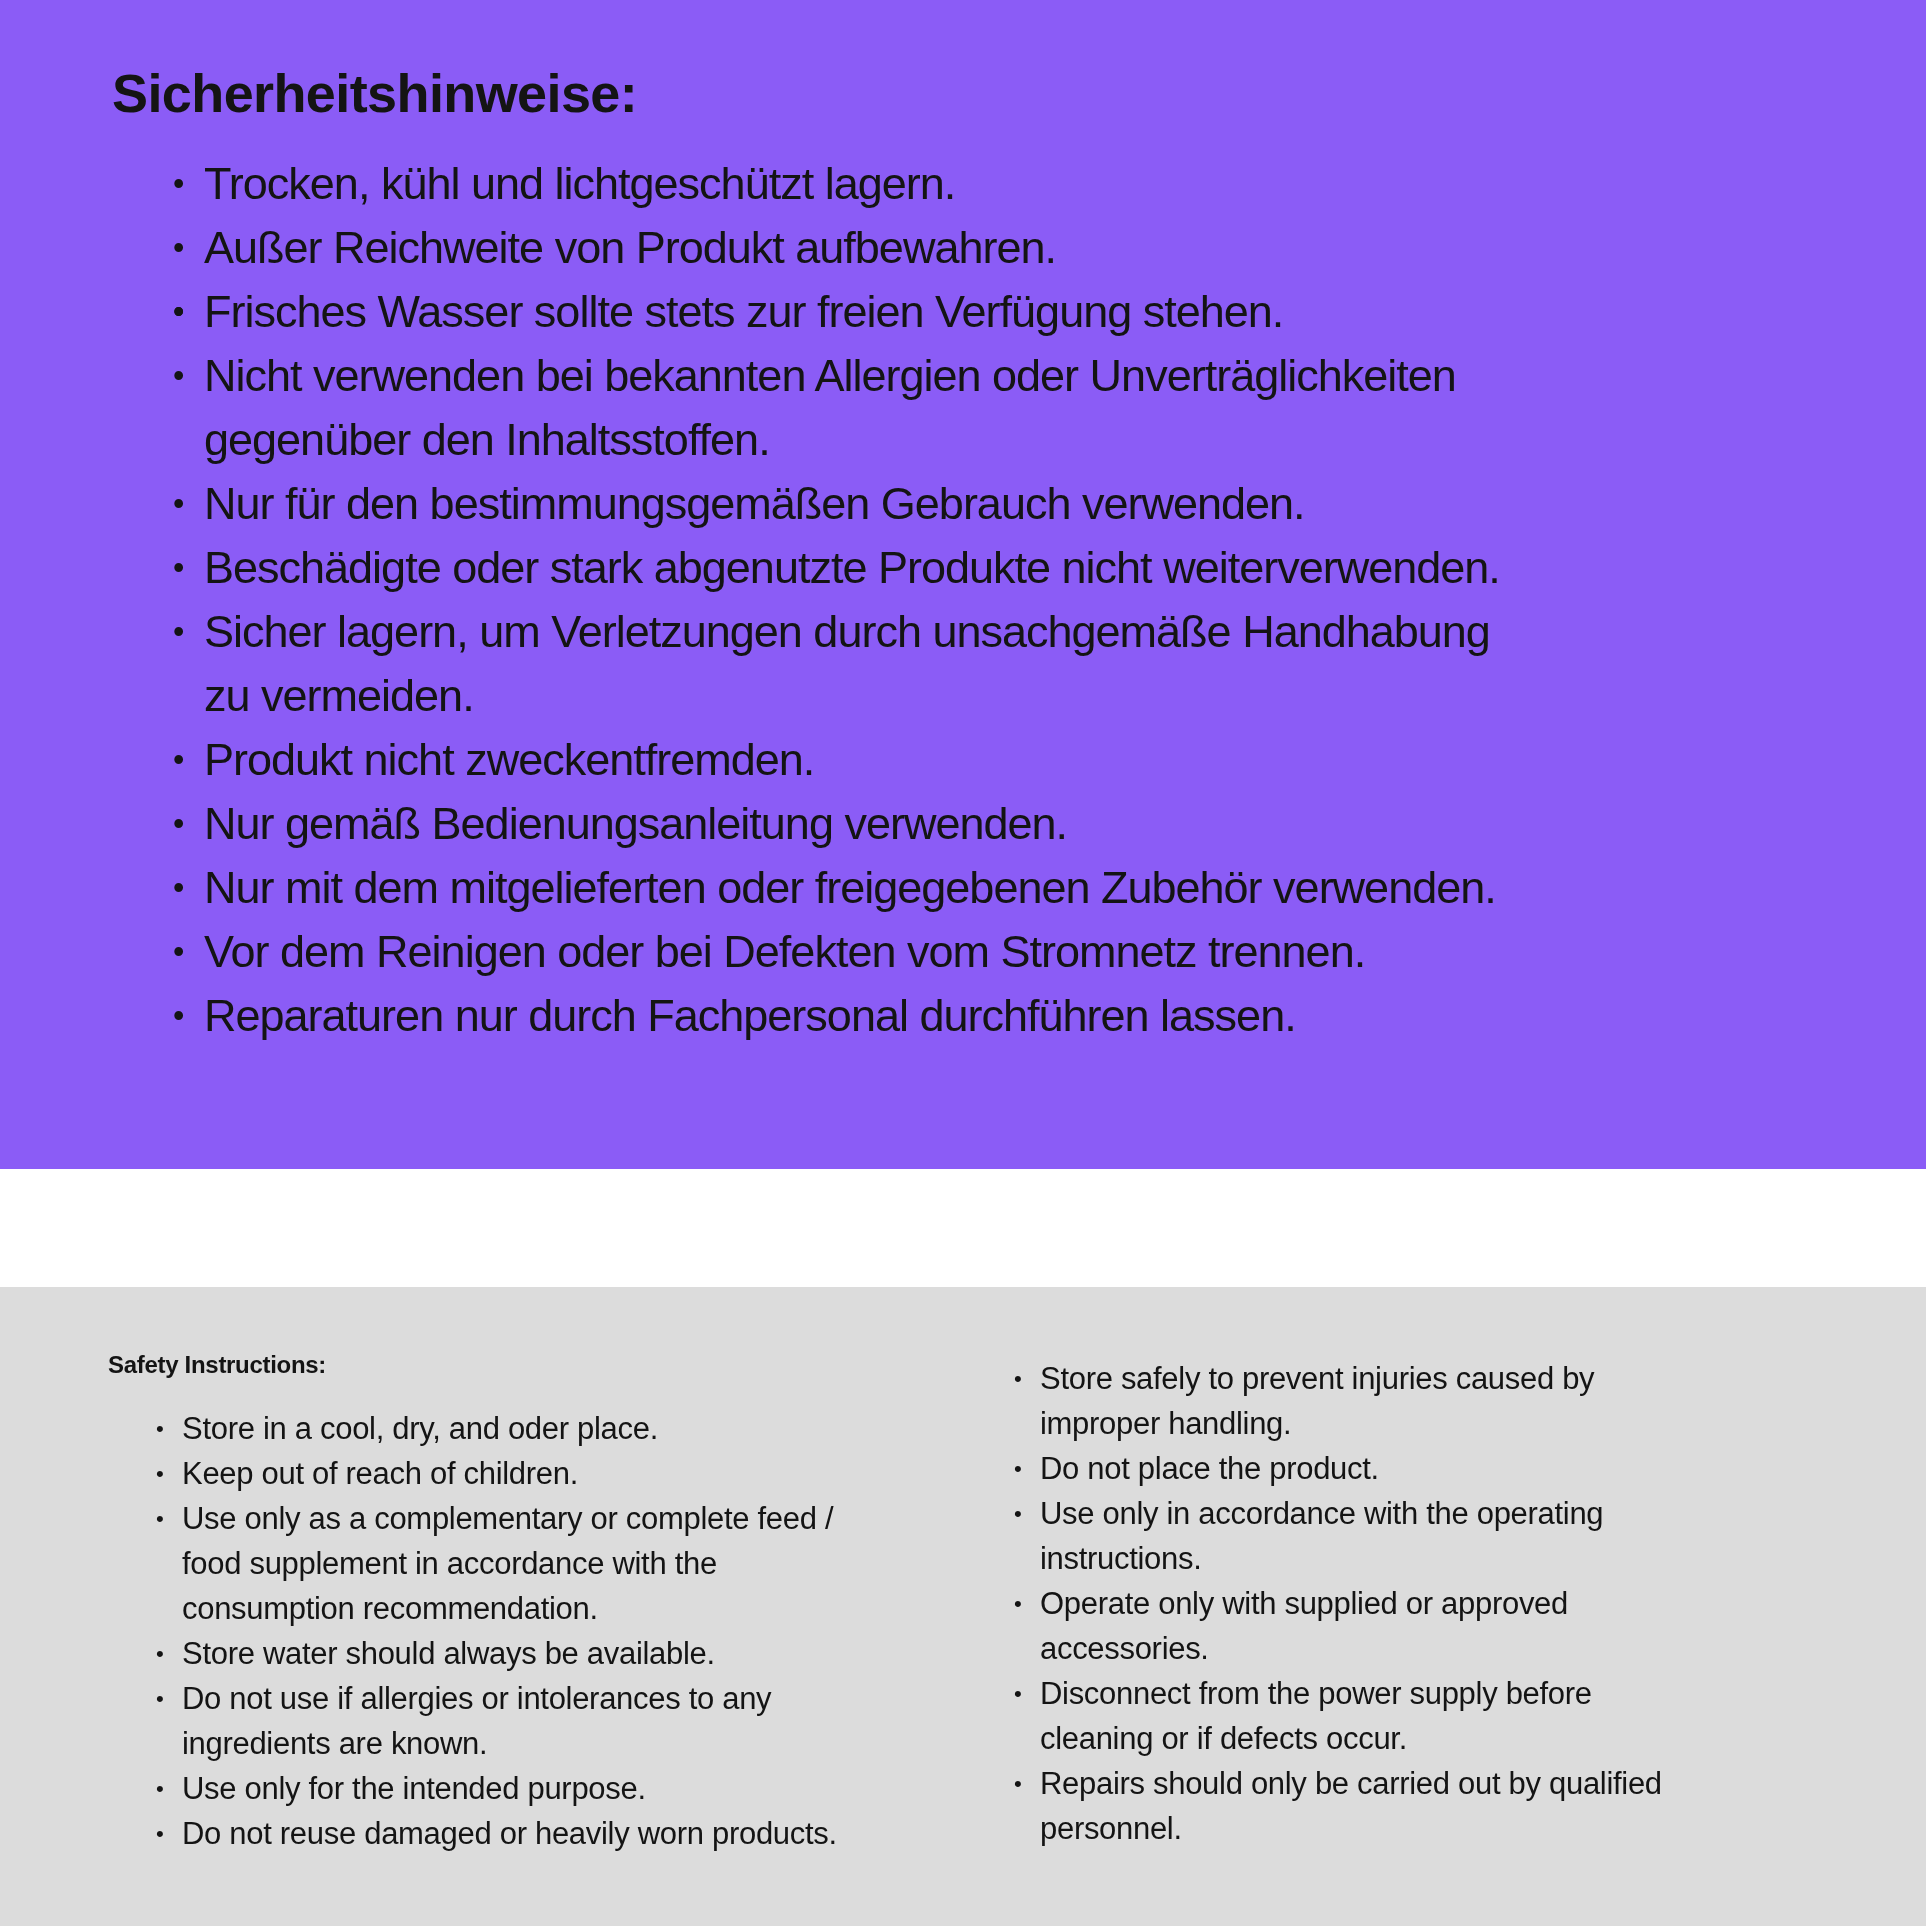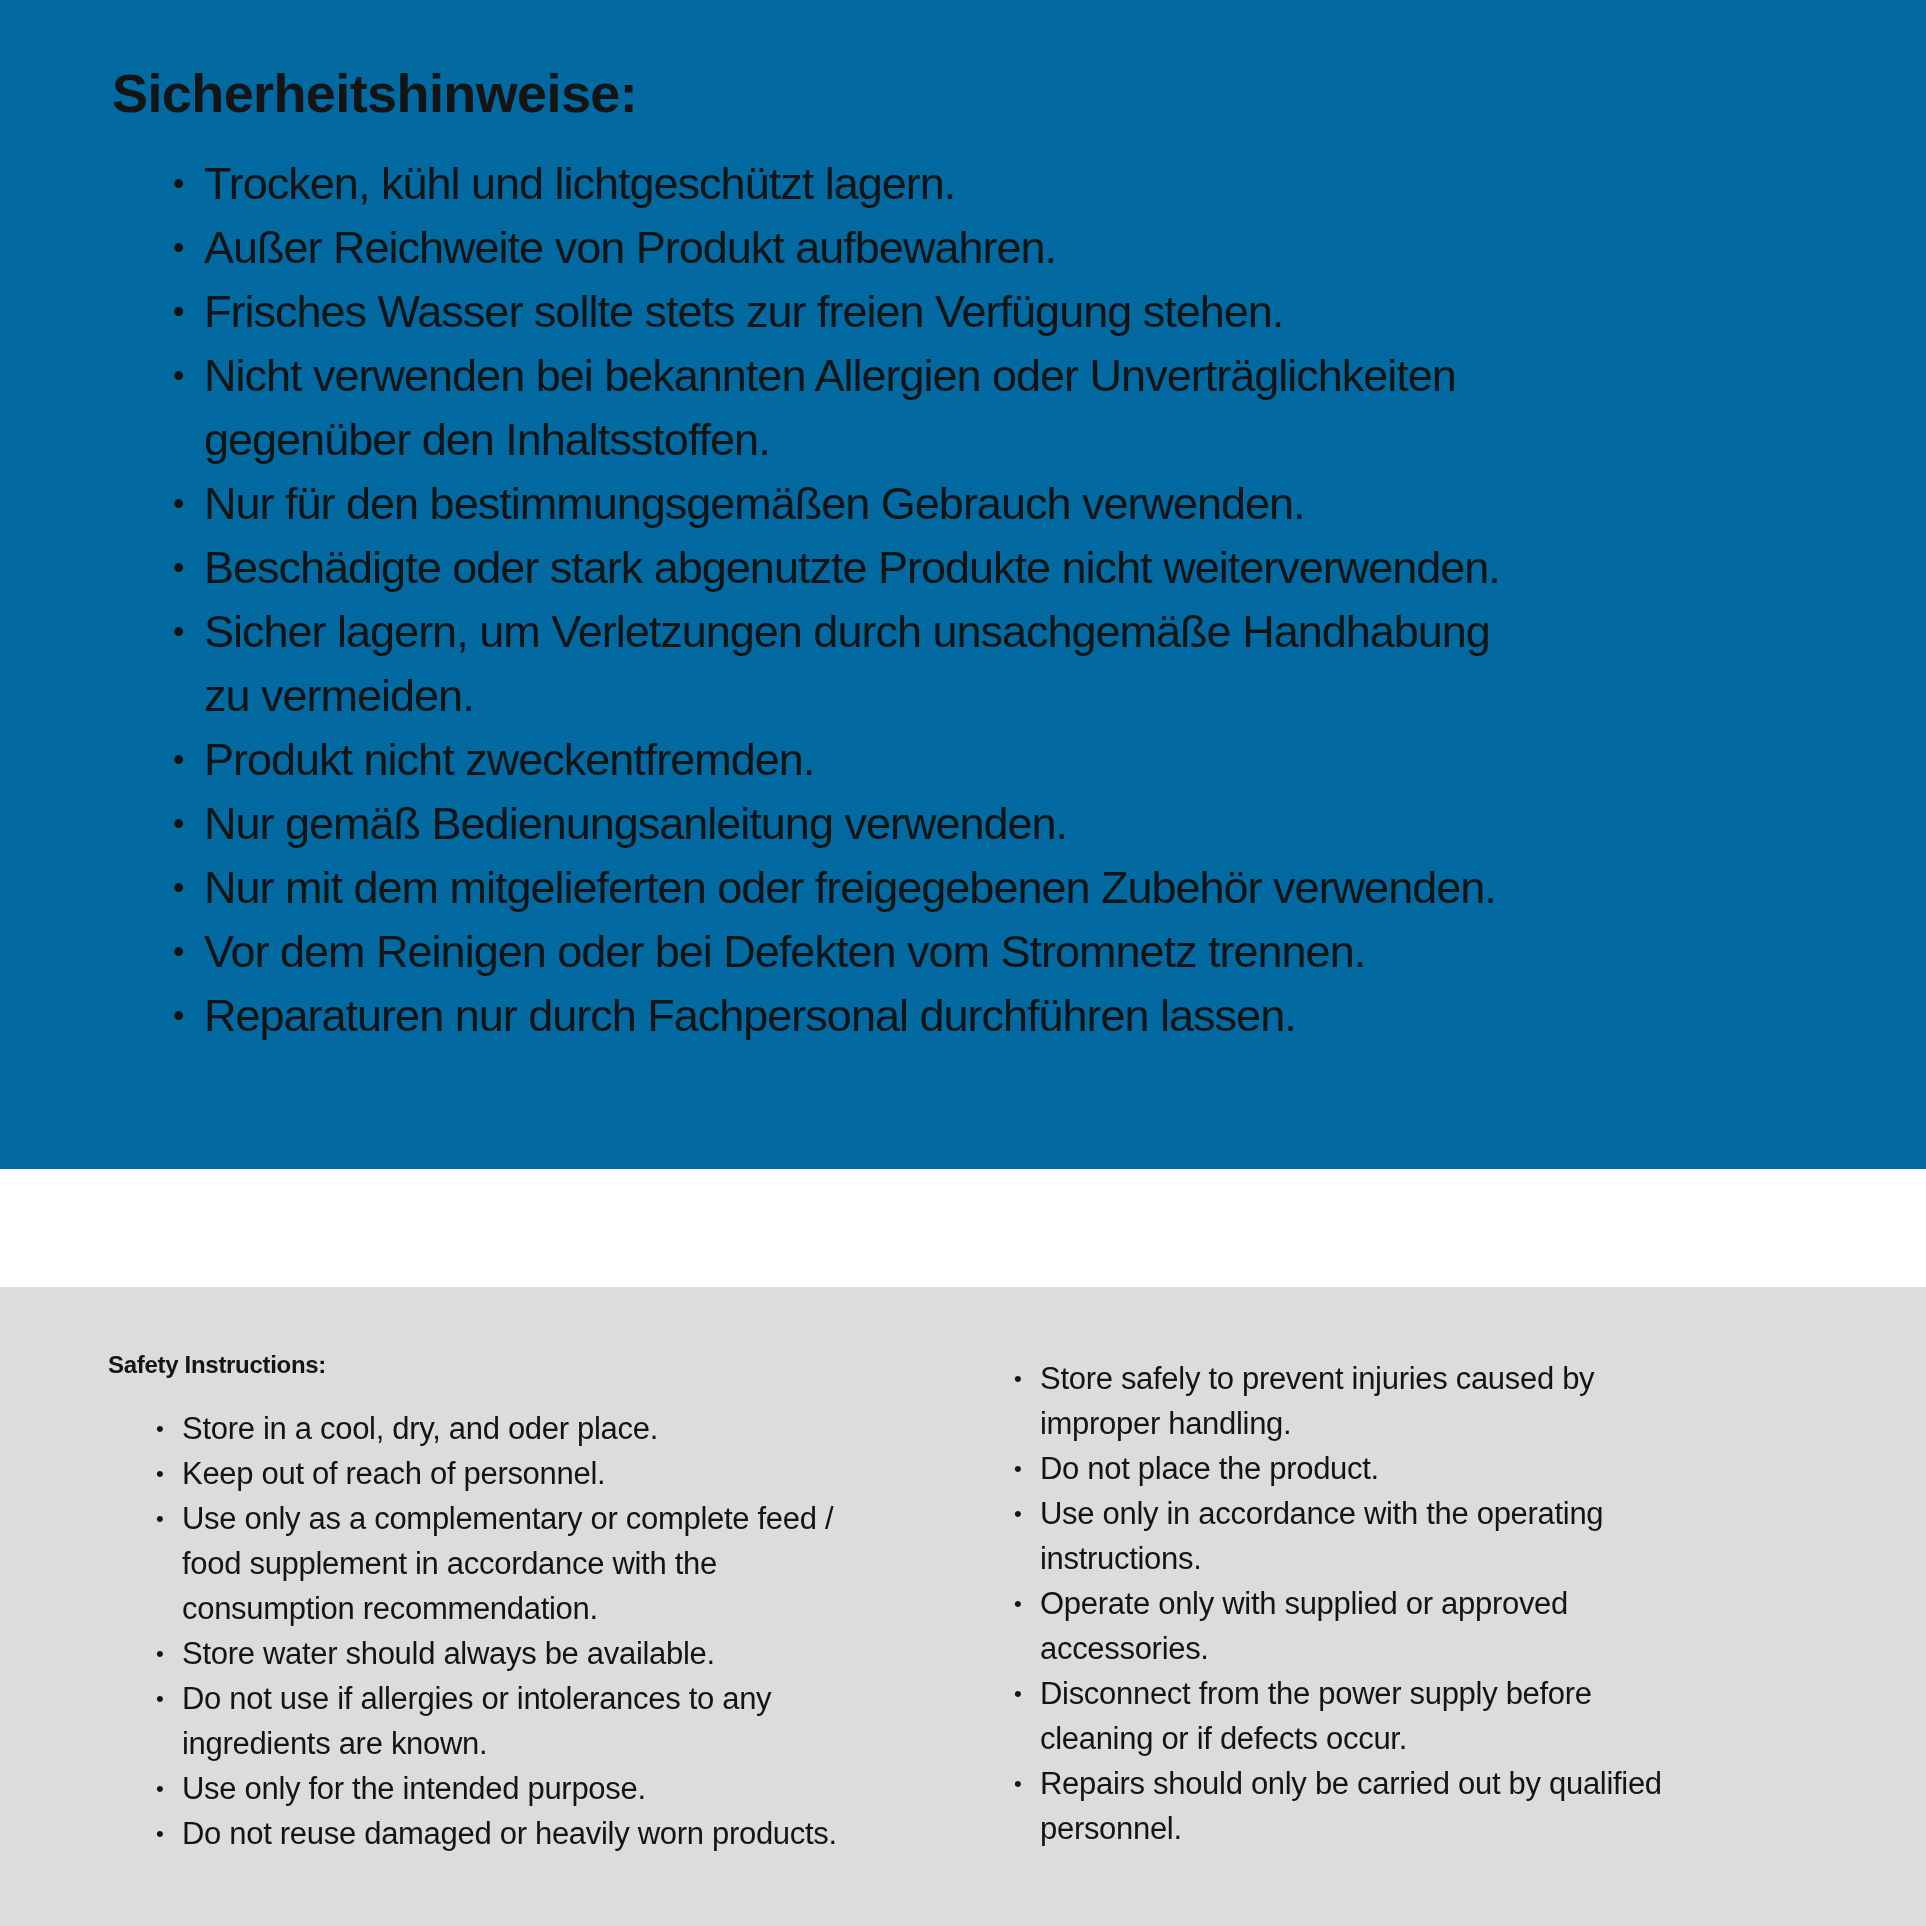--- a/index.html
+++ b/index.html
@@ -15,21 +15,21 @@
     height: 1926px;
     font-family: "Liberation Sans", sans-serif;
     color: #141414;
     overflow: hidden;
   }
   
   .section-de {
     position: absolute;
     left: 0; top: 0;
     width: 1926px; height: 1169px;
-    background: #0369a1;
+    background: #8b5cf6;
   }
   .de-title {
     position: absolute;
     left: 112px; top: 62px;
     margin: 0;
     font-size: 54px;
     font-weight: bold;
     letter-spacing: -0.6px;
   }
   .de-list {
@@ -105,21 +105,21 @@
       <li><span class="dot">•</span><span class="txt">Vor dem Reinigen oder bei Defekten vom Stromnetz trennen.</span></li>
       <li><span class="dot">•</span><span class="txt">Reparaturen nur durch Fachpersonal durchführen lassen.</span></li>
     </ul>
   </section>
 
   <section class="section-en">
     <h2 class="en-title">Safety Instructions:</h2>
 
     <ul class="en-list en-list-left">
       <li><span class="dot">•</span><span class="txt">Store in a cool, dry, and oder place.</span></li>
-      <li><span class="dot">•</span><span class="txt">Keep out of reach of personnel.</span></li>
+      <li><span class="dot">•</span><span class="txt">Keep out of reach of children.</span></li>
       <li><span class="dot">•</span><span class="txt">Use only as a complementary or complete feed /<br>food supplement in accordance with the<br>consumption recommendation.</span></li>
       <li><span class="dot">•</span><span class="txt">Store water should always be available.</span></li>
       <li><span class="dot">•</span><span class="txt">Do not use if allergies or intolerances to any<br>ingredients are known.</span></li>
       <li><span class="dot">•</span><span class="txt">Use only for the intended purpose.</span></li>
       <li><span class="dot">•</span><span class="txt">Do not reuse damaged or heavily worn products.</span></li>
     </ul>
 
     <ul class="en-list en-list-right">
       <li><span class="dot">•</span><span class="txt">Store safely to prevent injuries caused by<br>improper handling.</span></li>
       <li><span class="dot">•</span><span class="txt">Do not place the product.</span></li>

